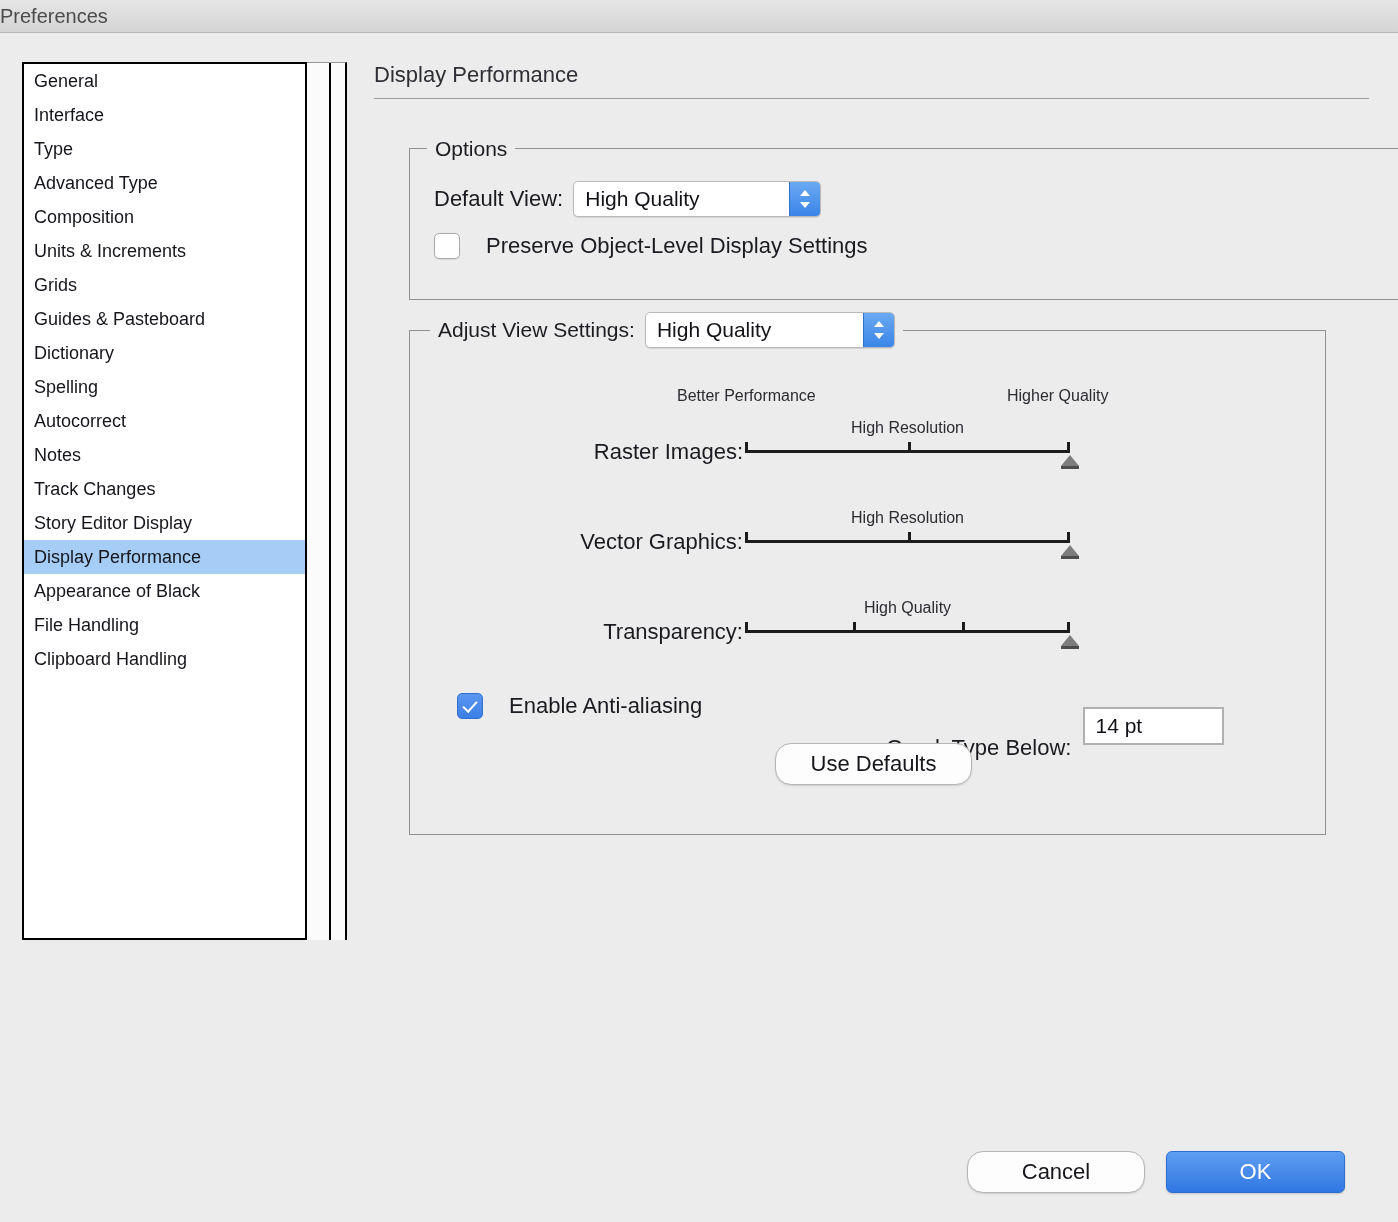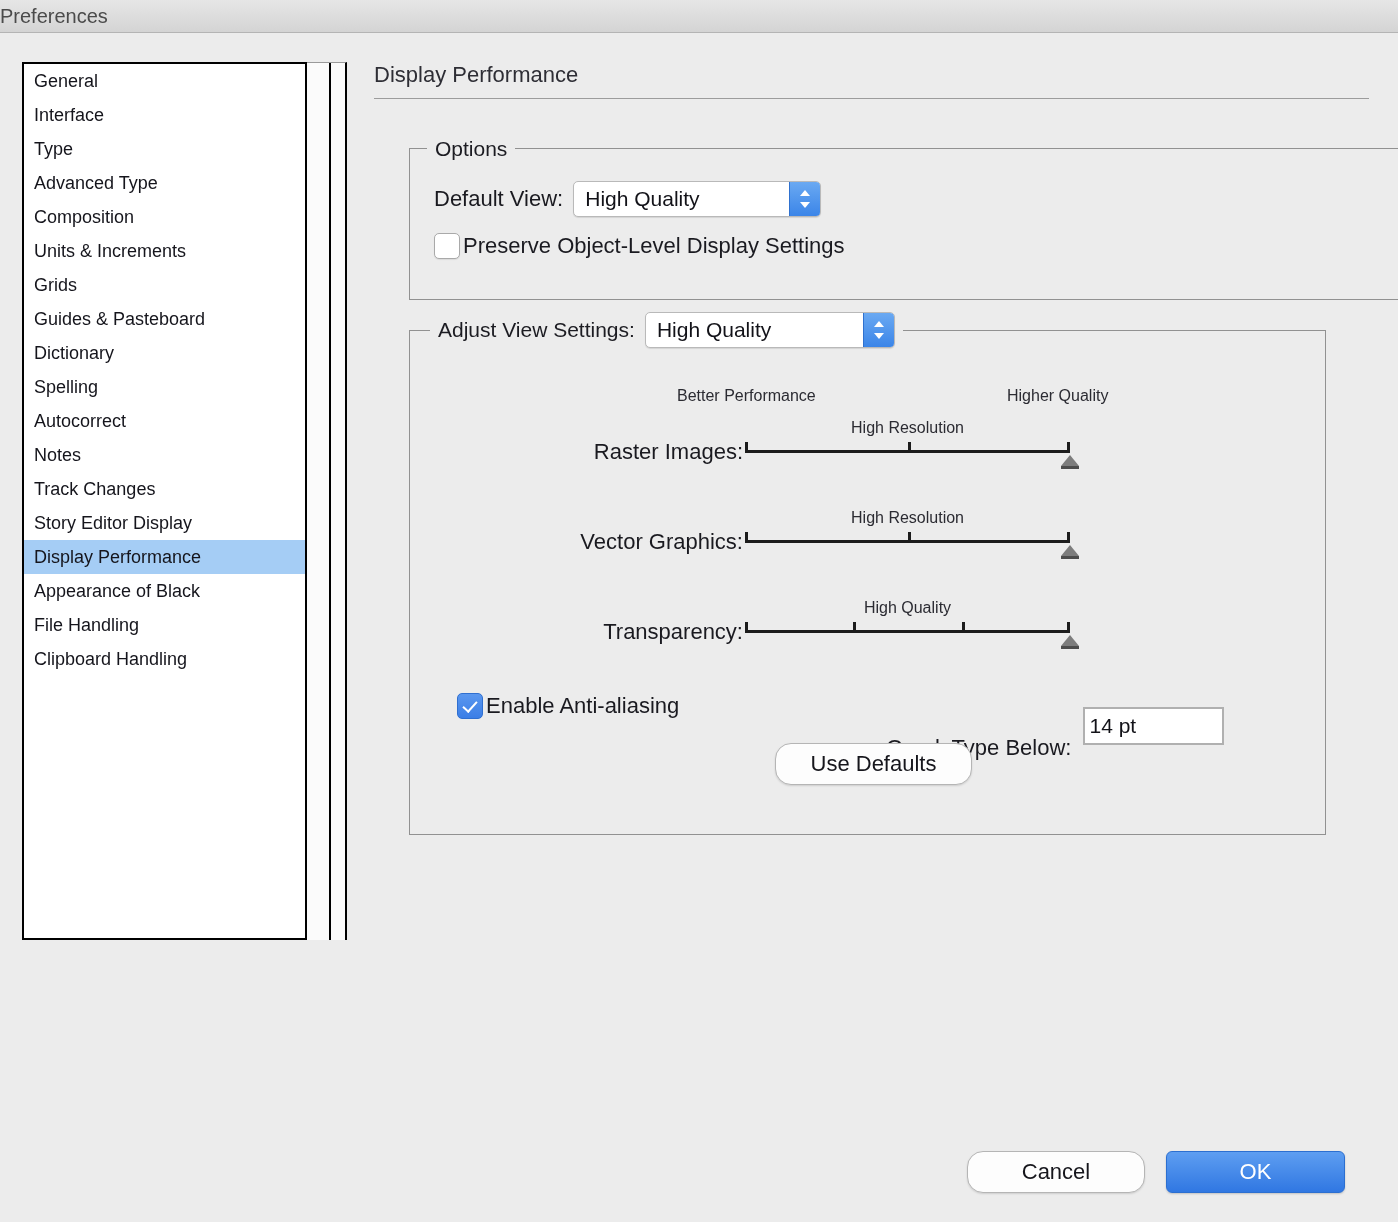--- a/index.html
+++ b/index.html
@@ -234,21 +234,21 @@
     position: absolute;
     left: 8px; top: 4px;
     width: 6px; height: 12px;
     border: solid #ffffff;
     border-width: 0 2.5px 2.5px 0;
     transform: rotate(42deg);
   }
   .cb-label {
     font-size: 22px;
     color: #1a1a20;
-    margin-left: 3px;
+    margin-left: 26px;
     white-space: nowrap;
   }
 
   
   .scale-head {
     position: absolute;
     font-size: 16px;
     color: #2b2b32;
     white-space: nowrap;
   }
@@ -340,21 +340,21 @@
   }
   .textfield {
     width: 141px;
     height: 38px;
     background: #ffffff;
     border: 2px solid #b0b0b0;
     box-sizing: border-box;
     font-size: 21px;
     color: #121218;
     line-height: 34px;
-    padding-left: 4px;
+    padding-left: 10px;
     white-space: nowrap;
     overflow: hidden;
   }
 
   .pushbutton {
     background: #fdfdfd;
     border: 1px solid #b5b5b5;
     border-radius: 16px;
     box-shadow: 0 1px 2px rgba(0,0,0,0.13);
     font-size: 22px;

